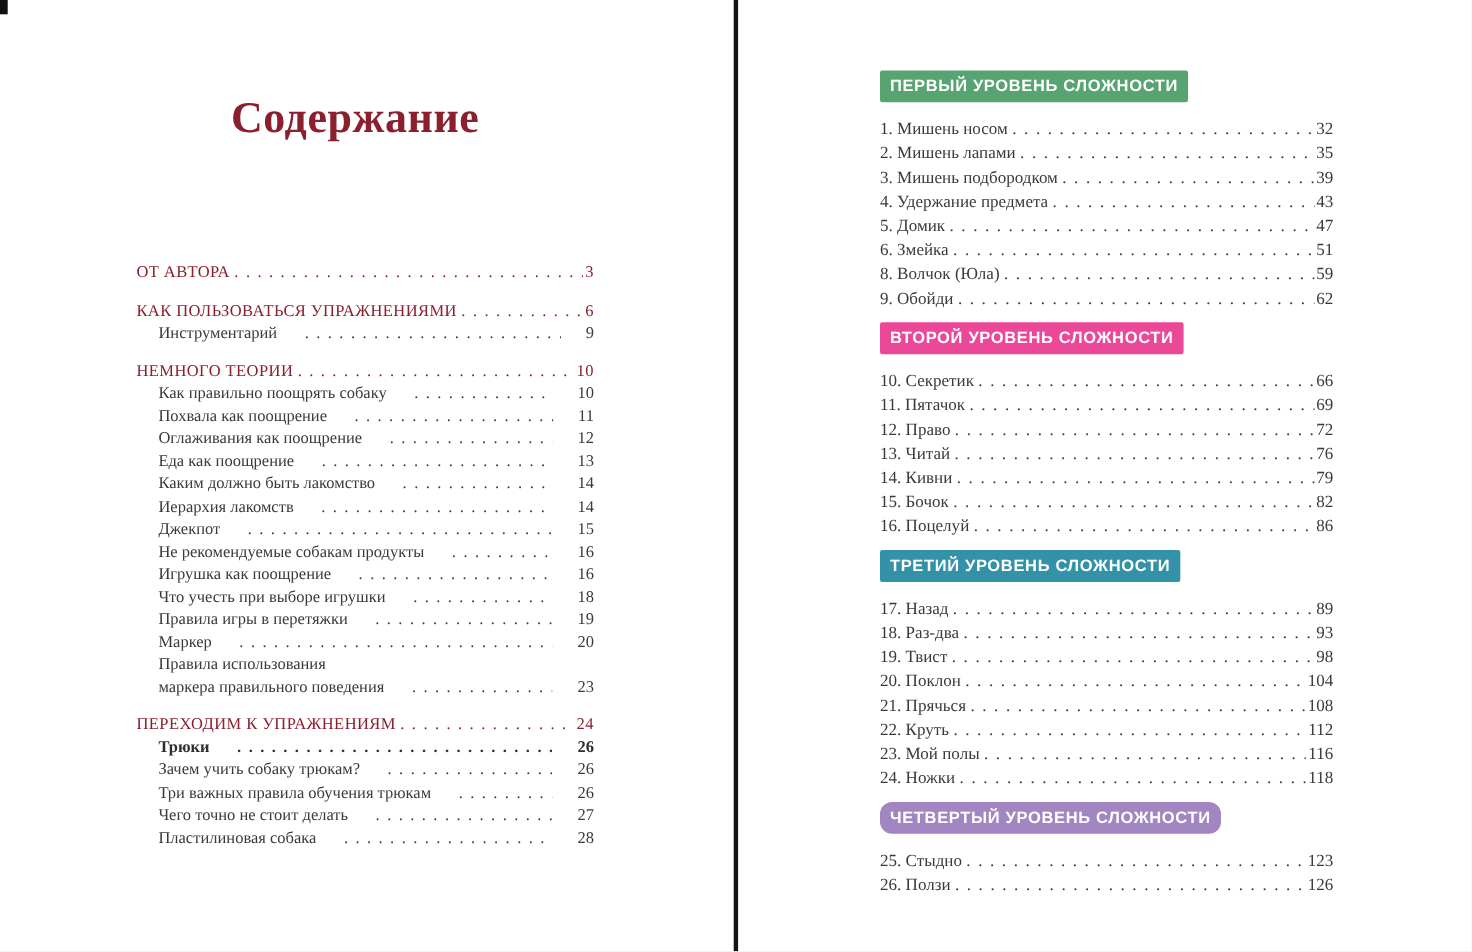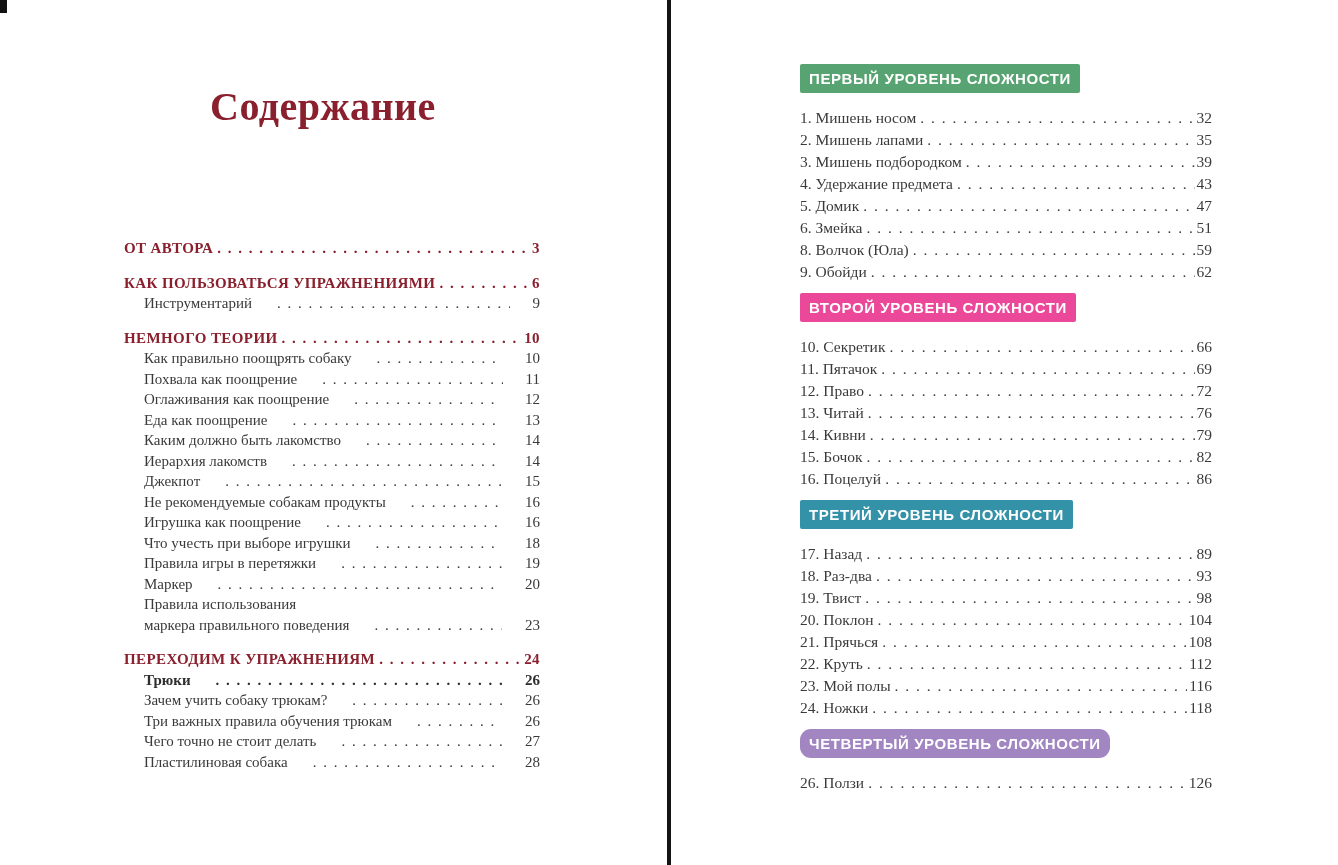--- a/index.html
+++ b/index.html
@@ -66,21 +66,21 @@
   }
   .entry .leader::after {
     content: ". . . . . . . . . . . . . . . . . . . . . . . . . . . . . . . . . . . . . . . . . . . . . . . . . . . . . . . . . . . . . . . . . . . . . . . .";
     letter-spacing: 1.5px;
   }
   .entry .pagenum { white-space: nowrap; }
 
   
   .entry.section {
     color: #8a1f2d;
-    font-weight: bold;
+    font-weight: normal;
     letter-spacing: 0.4px;
     margin-top: 14px;
     text-align: center;
   }
   .entry.section:first-child { margin-top: 0; }
   .entry.sub, .entry.sub-bold { padding-left: 20px; gap: 21px; }
   .entry.sub-bold { font-weight: bold; color: #2e2e2e; }
 
   
   .badge {
@@ -316,19 +316,23 @@
     <span class="pagenum">112</span>
   </div><div class="entry item">
     <span class="label">23. Мой полы</span>
     <span class="leader"></span>
     <span class="pagenum">116</span>
   </div><div class="entry item">
     <span class="label">24. Ножки</span>
     <span class="leader"></span>
     <span class="pagenum">118</span>
   </div><div class="badge" style="background: rgb(161, 134, 194); border-radius: 11px;">ЧЕТВЕРТЫЙ УРОВЕНЬ СЛОЖНОСТИ</div><div class="entry item">
+    <span class="label">25. Стыдно</span>
+    <span class="leader"></span>
+    <span class="pagenum">123</span>
+  </div><div class="entry item">
     <span class="label">26. Ползи</span>
     <span class="leader"></span>
     <span class="pagenum">126</span>
   </div></div>
   </div>
 
 </div>
 
 </body></html>

